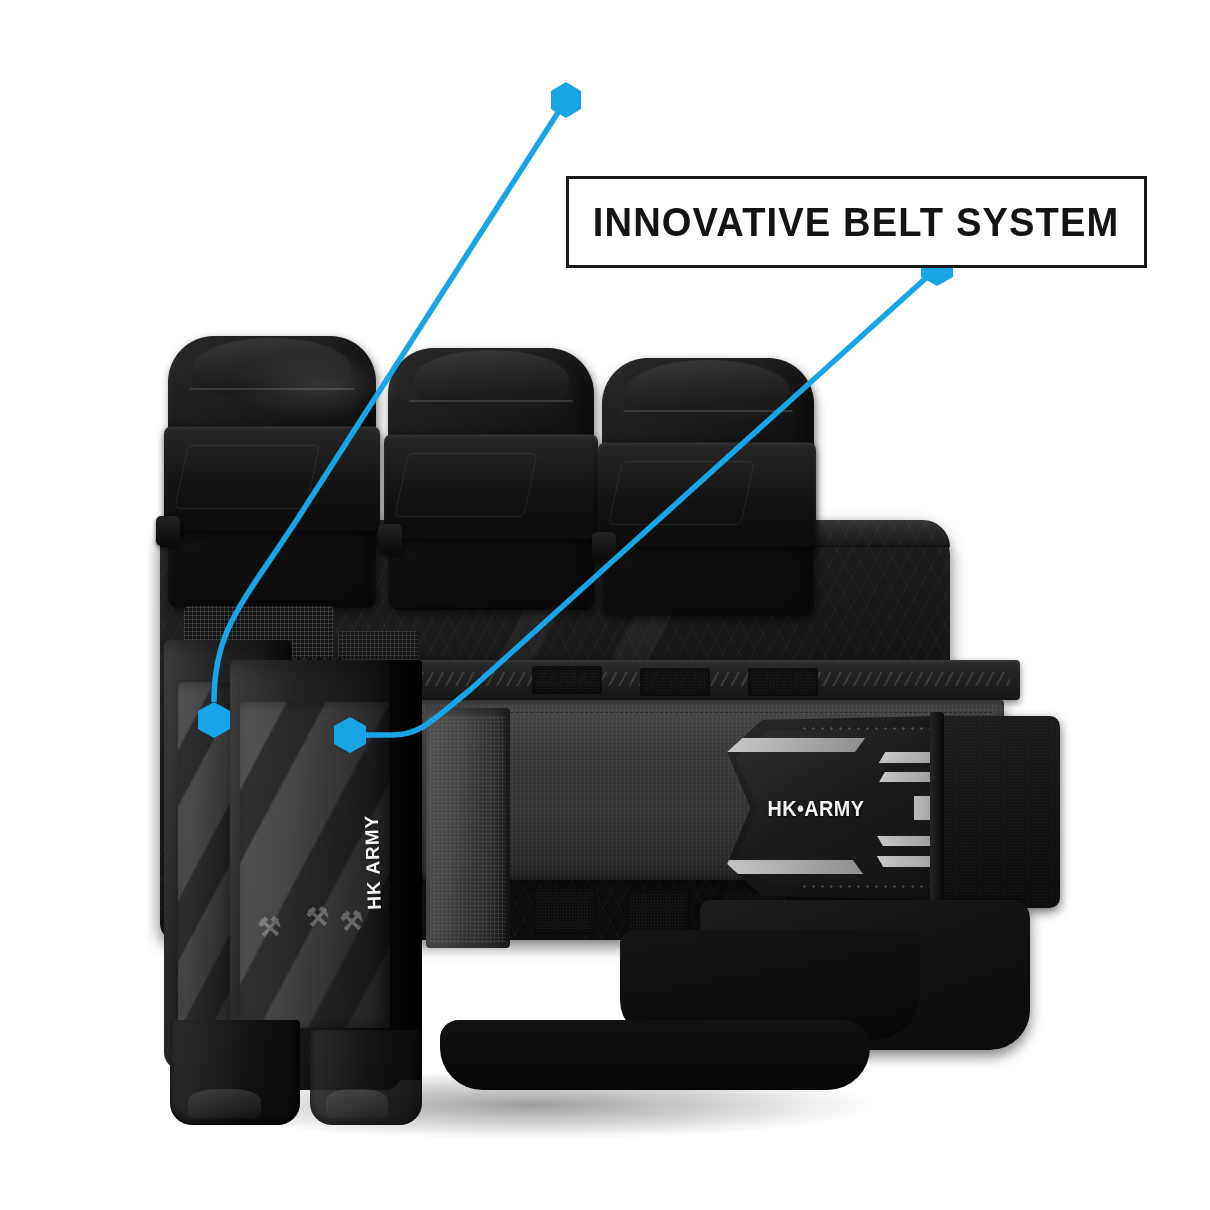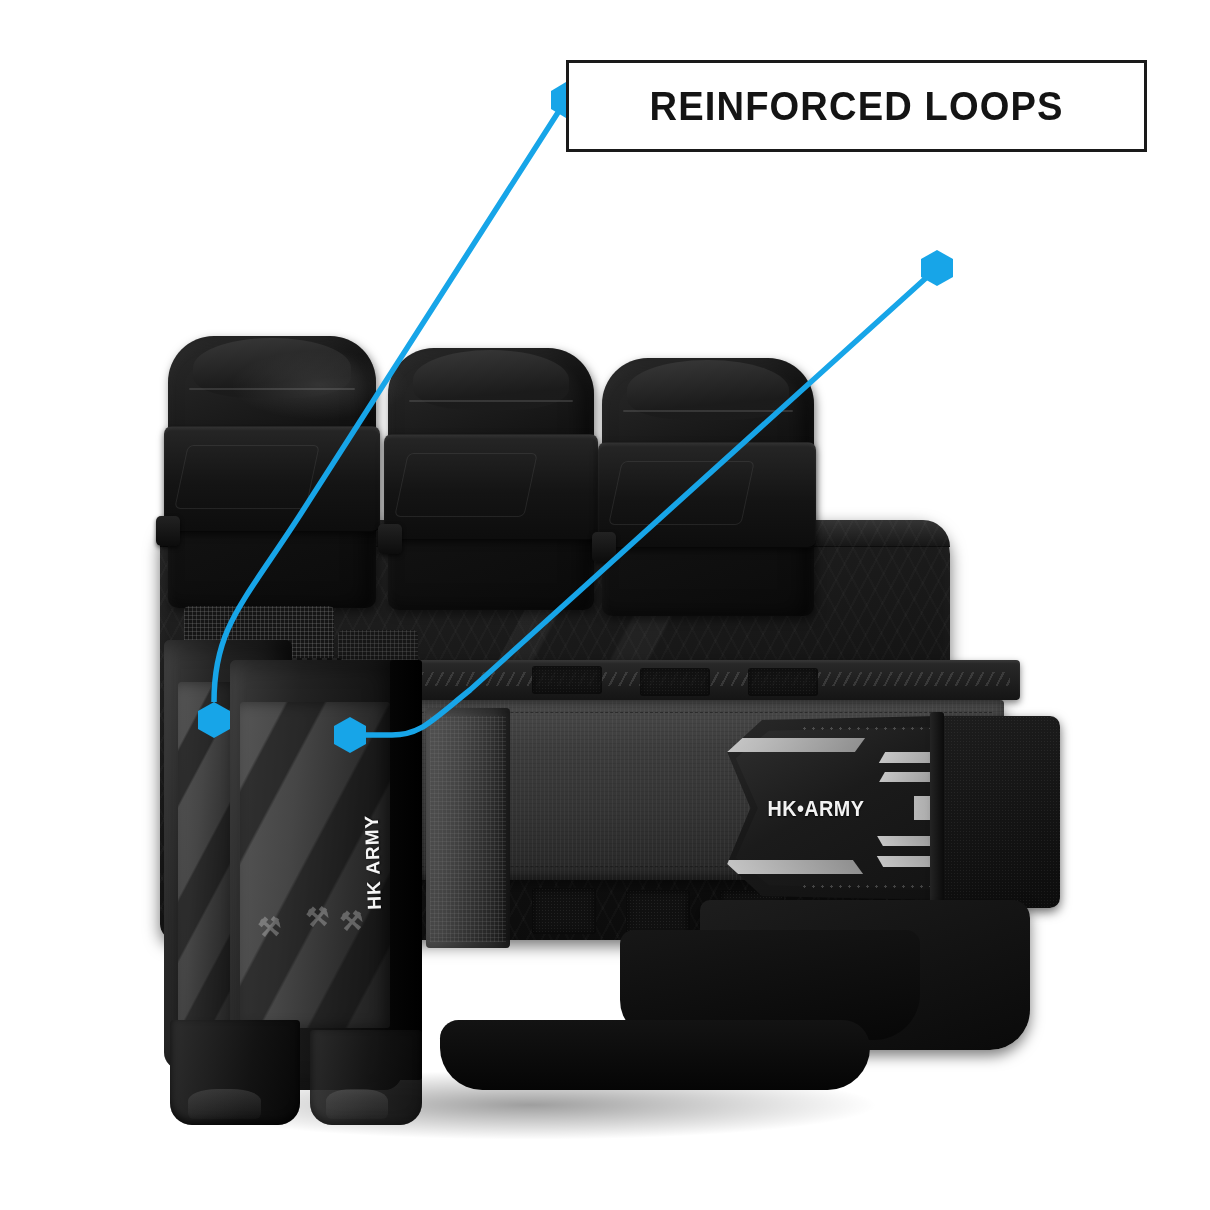--- a/index.html
+++ b/index.html
@@ -383,18 +383,18 @@
       <polygon points="214,702 230,711 230,729 214,738 198,729 198,711" fill="#17A5E8"></polygon>
     </g>
     <g>
       <polygon points="937,250 953,259 953,277 937,286 921,277 921,259" fill="#17A5E8"></polygon>
     </g>
     <g>
       <polygon points="350,717 366,726 366,744 350,753 334,744 334,726" fill="#17A5E8"></polygon>
     </g>
   </svg>
 
-  <div id="callout-1" class="callout">
-    <span class="callout-label">REINFORCED LOOPS</span>
+
+  <div id="callout-2" class="callout">
+    <span class="callout-label">INNOVATIVE BELT SYSTEM</span>
   </div>
 
-
 </div>
 
 </body></html>

